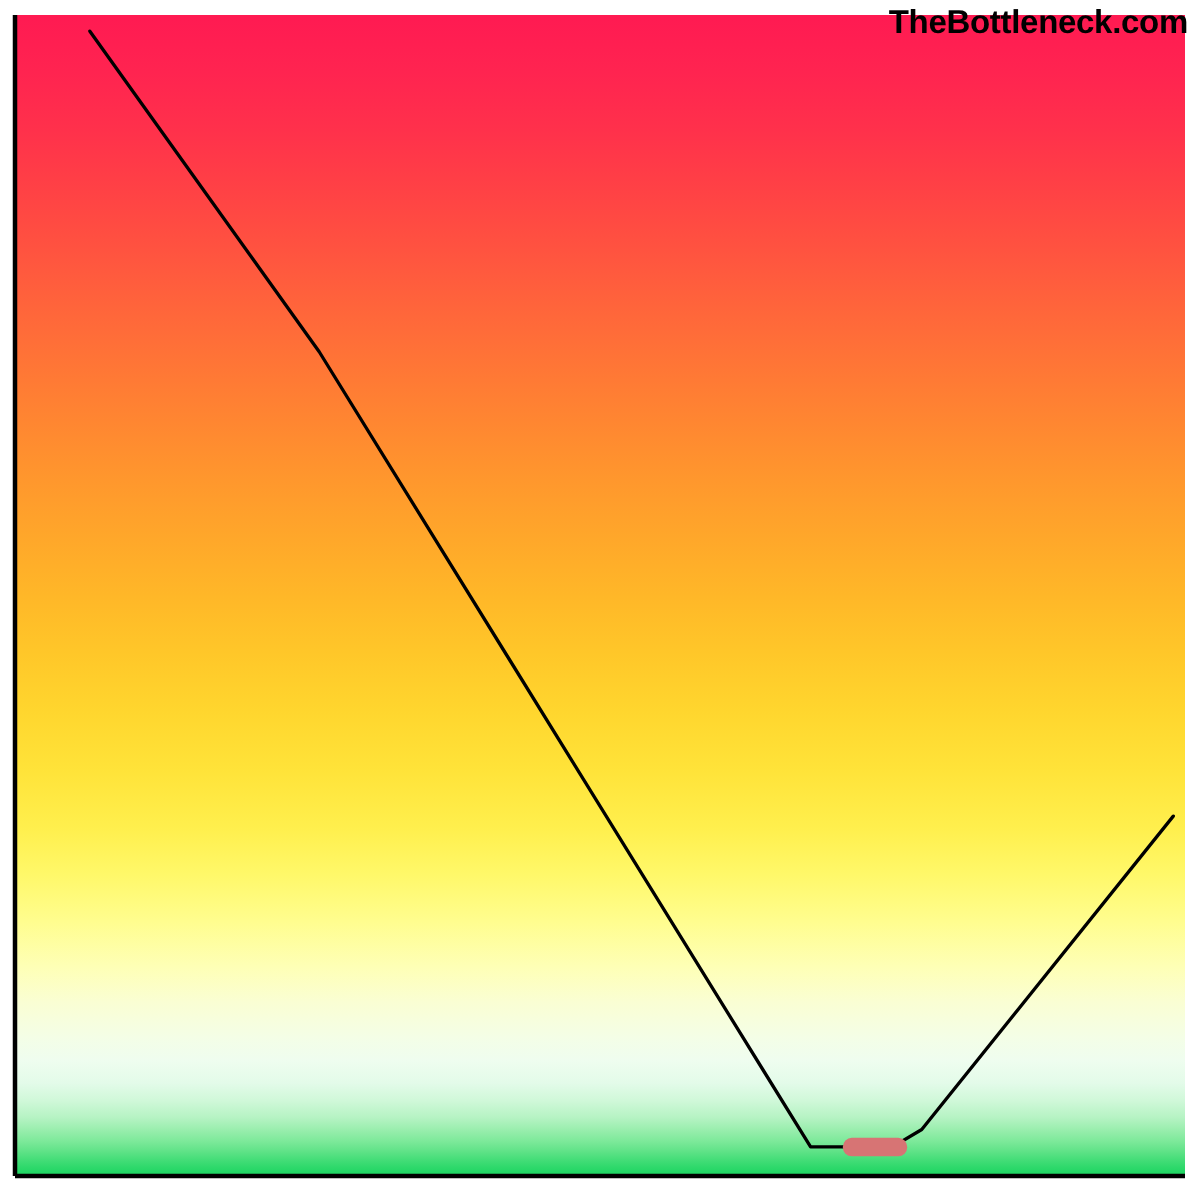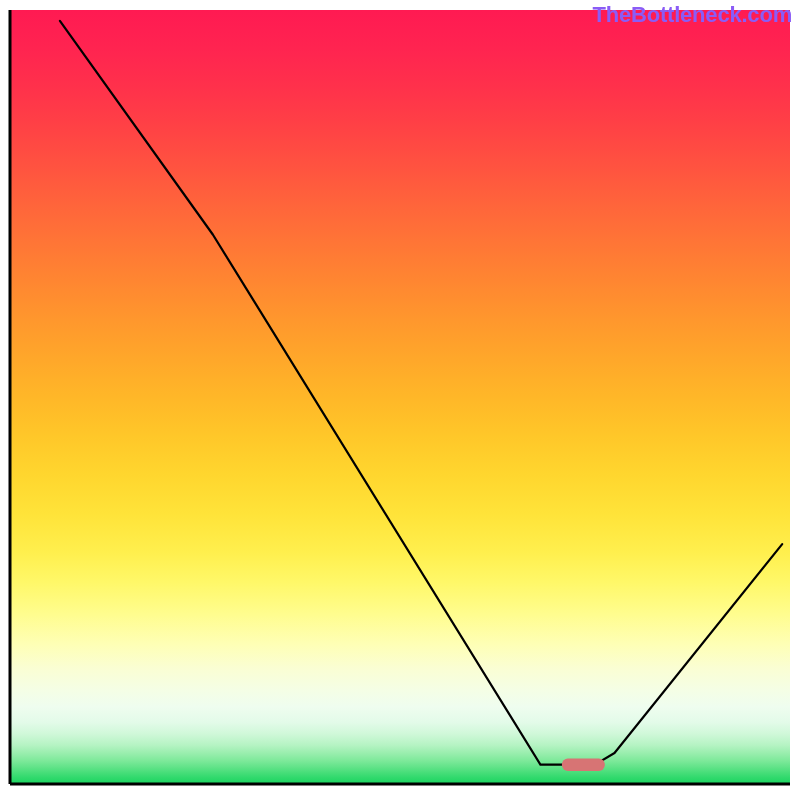--- a/index.html
+++ b/index.html
@@ -20,21 +20,21 @@
     top: 0;
     left: 0;
     display: block;
   }
   .watermark {
     position: absolute;
     top: 2px;
     right: 8px;
     font-size: 22px;
     font-weight: 600;
-    color: #8b5cf6;
+    color: #000000;
     letter-spacing: -0.2px;
     user-select: none;
   }
 </style>
 </head>
 <body>
 
 <div class="canvas-wrap">
   <svg id="chart-svg" width="800" height="800" viewBox="0 0 800 800">
     <defs>

